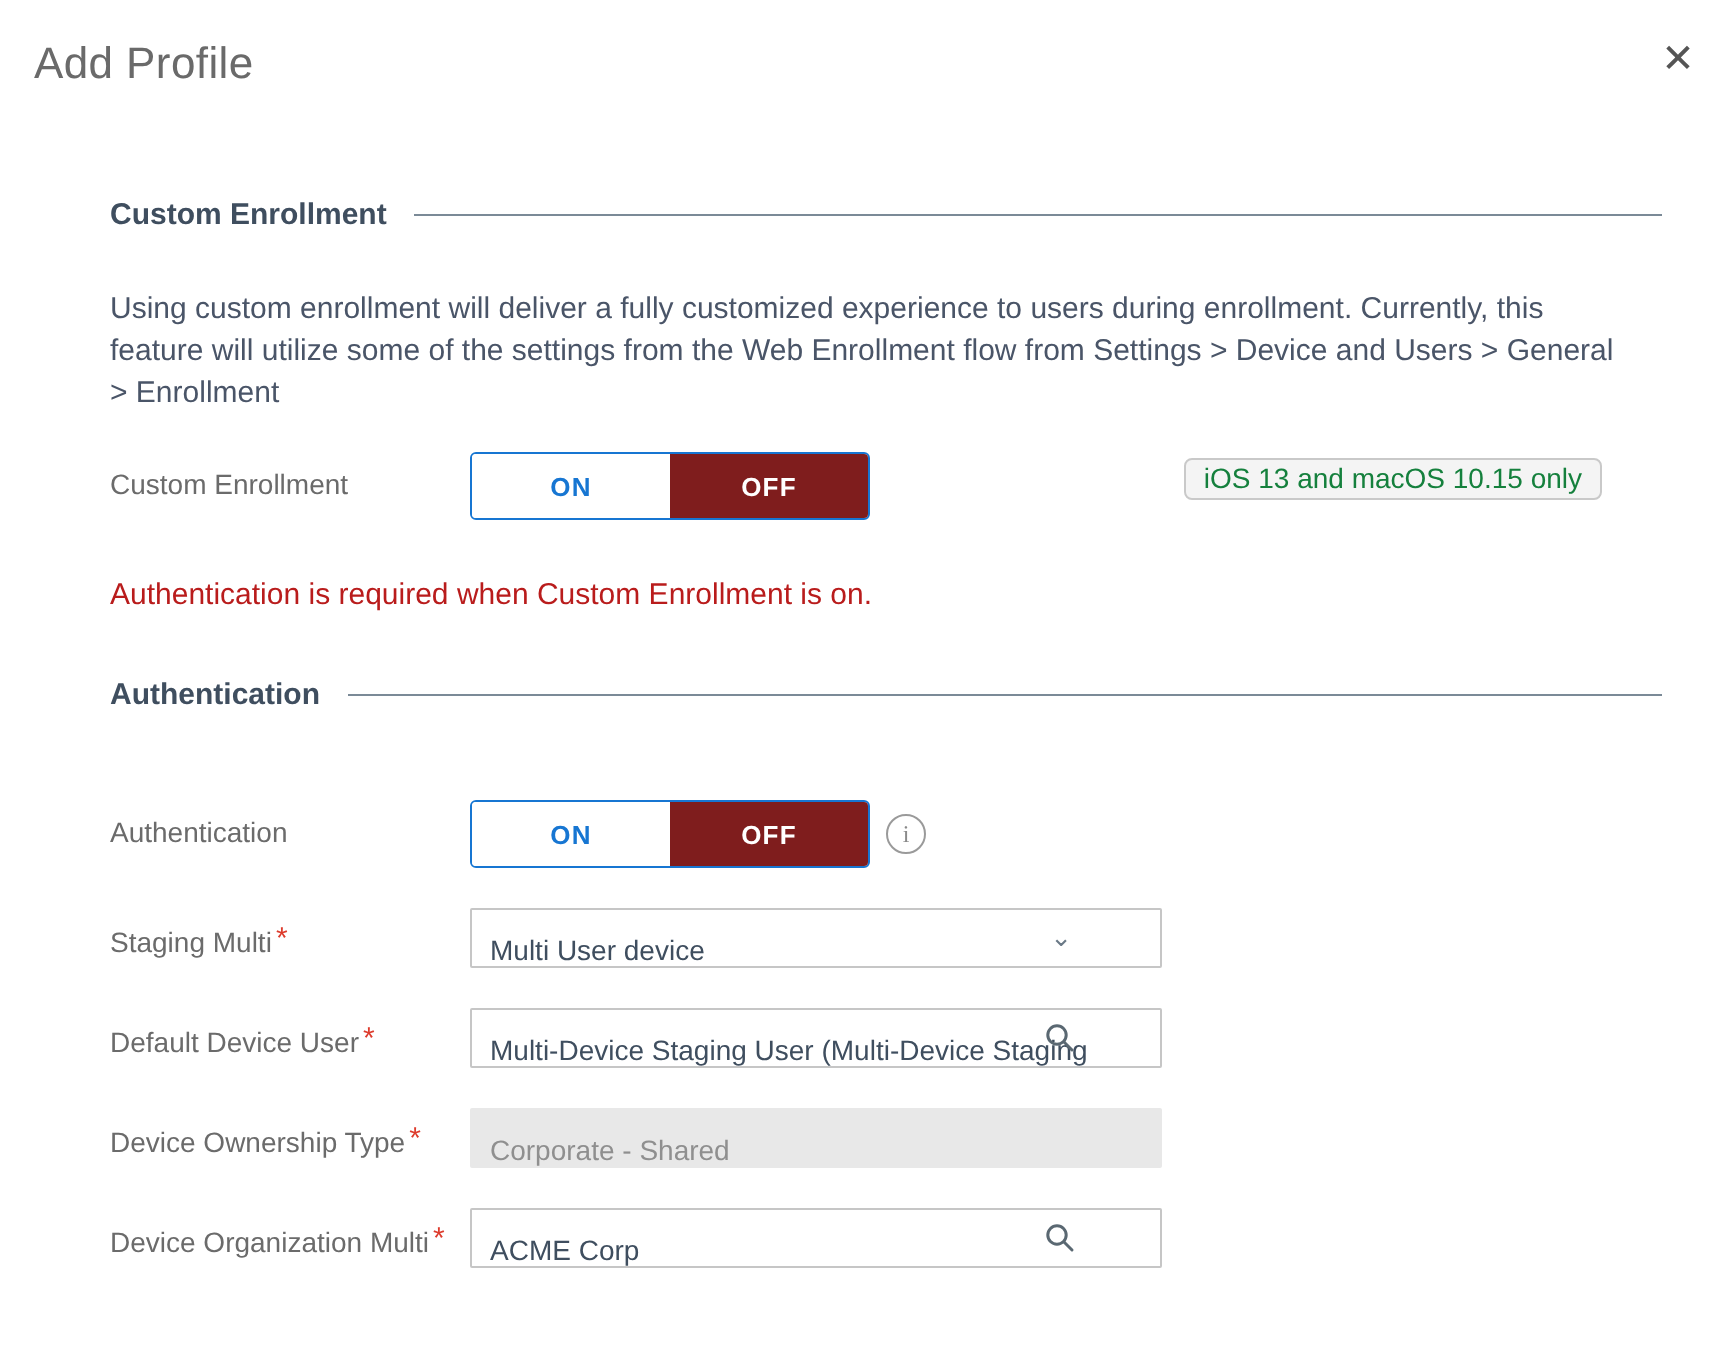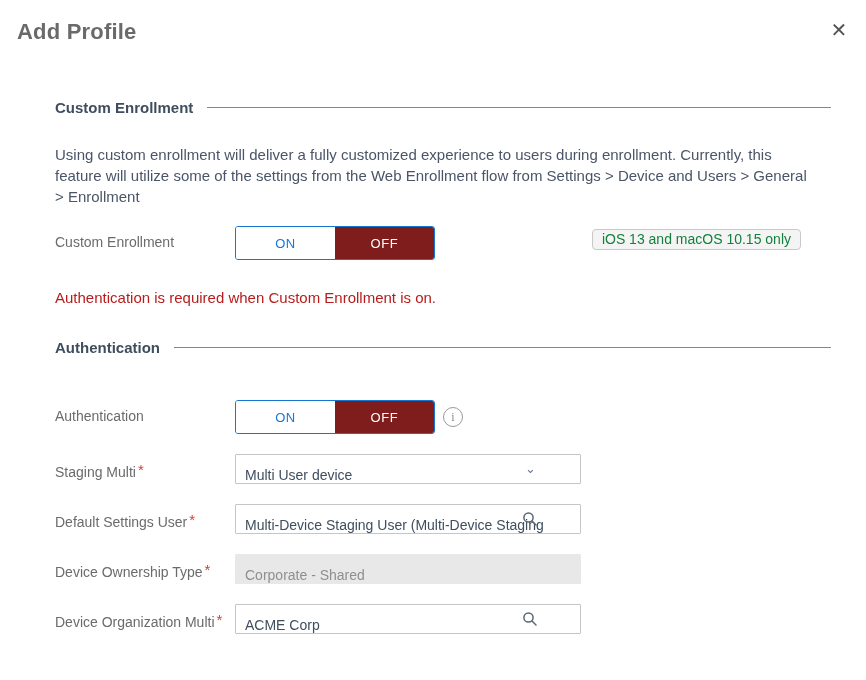--- a/index.html
+++ b/index.html
@@ -6,21 +6,21 @@
   html, body {
     width: 866px; height: 680px;
     background: #ffffff;
     font-family: "Liberation Sans", "DejaVu Sans", sans-serif;
     overflow: hidden;
   }
   .dialog { position: relative; width: 866px; height: 680px; background: #fff; }
 
   
   .dlg-header { padding: 19px 17px 0 17px; }
-  .dlg-title { font-size: 22px; font-weight: 700; color: #6a6a6a; letter-spacing: 0.2px; }
+  .dlg-title { font-size: 22px; font-weight: 400; color: #6a6a6a; letter-spacing: 0.2px; }
   .close-btn {
     position: absolute; top: 20px; right: 16px;
     width: 22px; height: 22px; line-height: 20px;
     font-size: 20px; color: #555; text-align: center;
     cursor: pointer; font-weight: 400;
   }
 
   
   .content { padding: 0 35px 0 55px; }
 
@@ -54,21 +54,21 @@
   .req-star { color: #dd3b2c; font-size: 15px; vertical-align: 2px; margin-left: 2px; }
 
   
   .toggle {
     display: flex; width: 200px; height: 34px;
     border: 1px solid #1776d2; border-radius: 3px;
     overflow: hidden; cursor: pointer; flex: 0 0 auto;
   }
   .toggle .t-half {
     flex: 1; display: flex; align-items: center; justify-content: center;
-    font-size: 13px; font-weight: normal; letter-spacing: 0.6px;
+    font-size: 13px; font-weight: bold; letter-spacing: 0.6px;
   }
   .toggle .t-on  { background: #ffffff; color: #1776d2; }
   .toggle .t-off { background: #7f1d1d; color: #ffffff; }
 
   .badge {
     margin-left: auto; margin-top: 3px;
     background: #f4f4f4; border: 1px solid #c9c9c9; border-radius: 4px;
     padding: 1px 9px 2px 9px;
     font-size: 14px; color: #15803d; white-space: nowrap;
   }
@@ -163,21 +163,21 @@
       <div class="ctrl-wrap">
         <div class="ctrl">
           <span>Multi User device</span>
         </div>
         <span class="chevron">⌄</span>
       </div>
     </div>
 
     <div class="form-row row-field">
       <div class="f-label">
-        <span>Default Settings User</span><span class="req-star">*</span>
+        <span>Default Device User</span><span class="req-star">*</span>
       </div>
       <div class="ctrl-wrap">
         <div class="ctrl" style="padding-right:24px;">
           <input type="text" value="Multi-Device Staging User (Multi-Device Staging" style="">
         </div>
         <span class="search-ic">
           <svg width="16" height="16" viewBox="0 0 16 16">
             <circle cx="6.5" cy="6.5" r="4.6" fill="none" stroke="#5a6872" stroke-width="1.5"></circle>
             <line x1="10" y1="10" x2="14" y2="14" stroke="#5a6872" stroke-width="1.5" stroke-linecap="round"></line>
           </svg>

